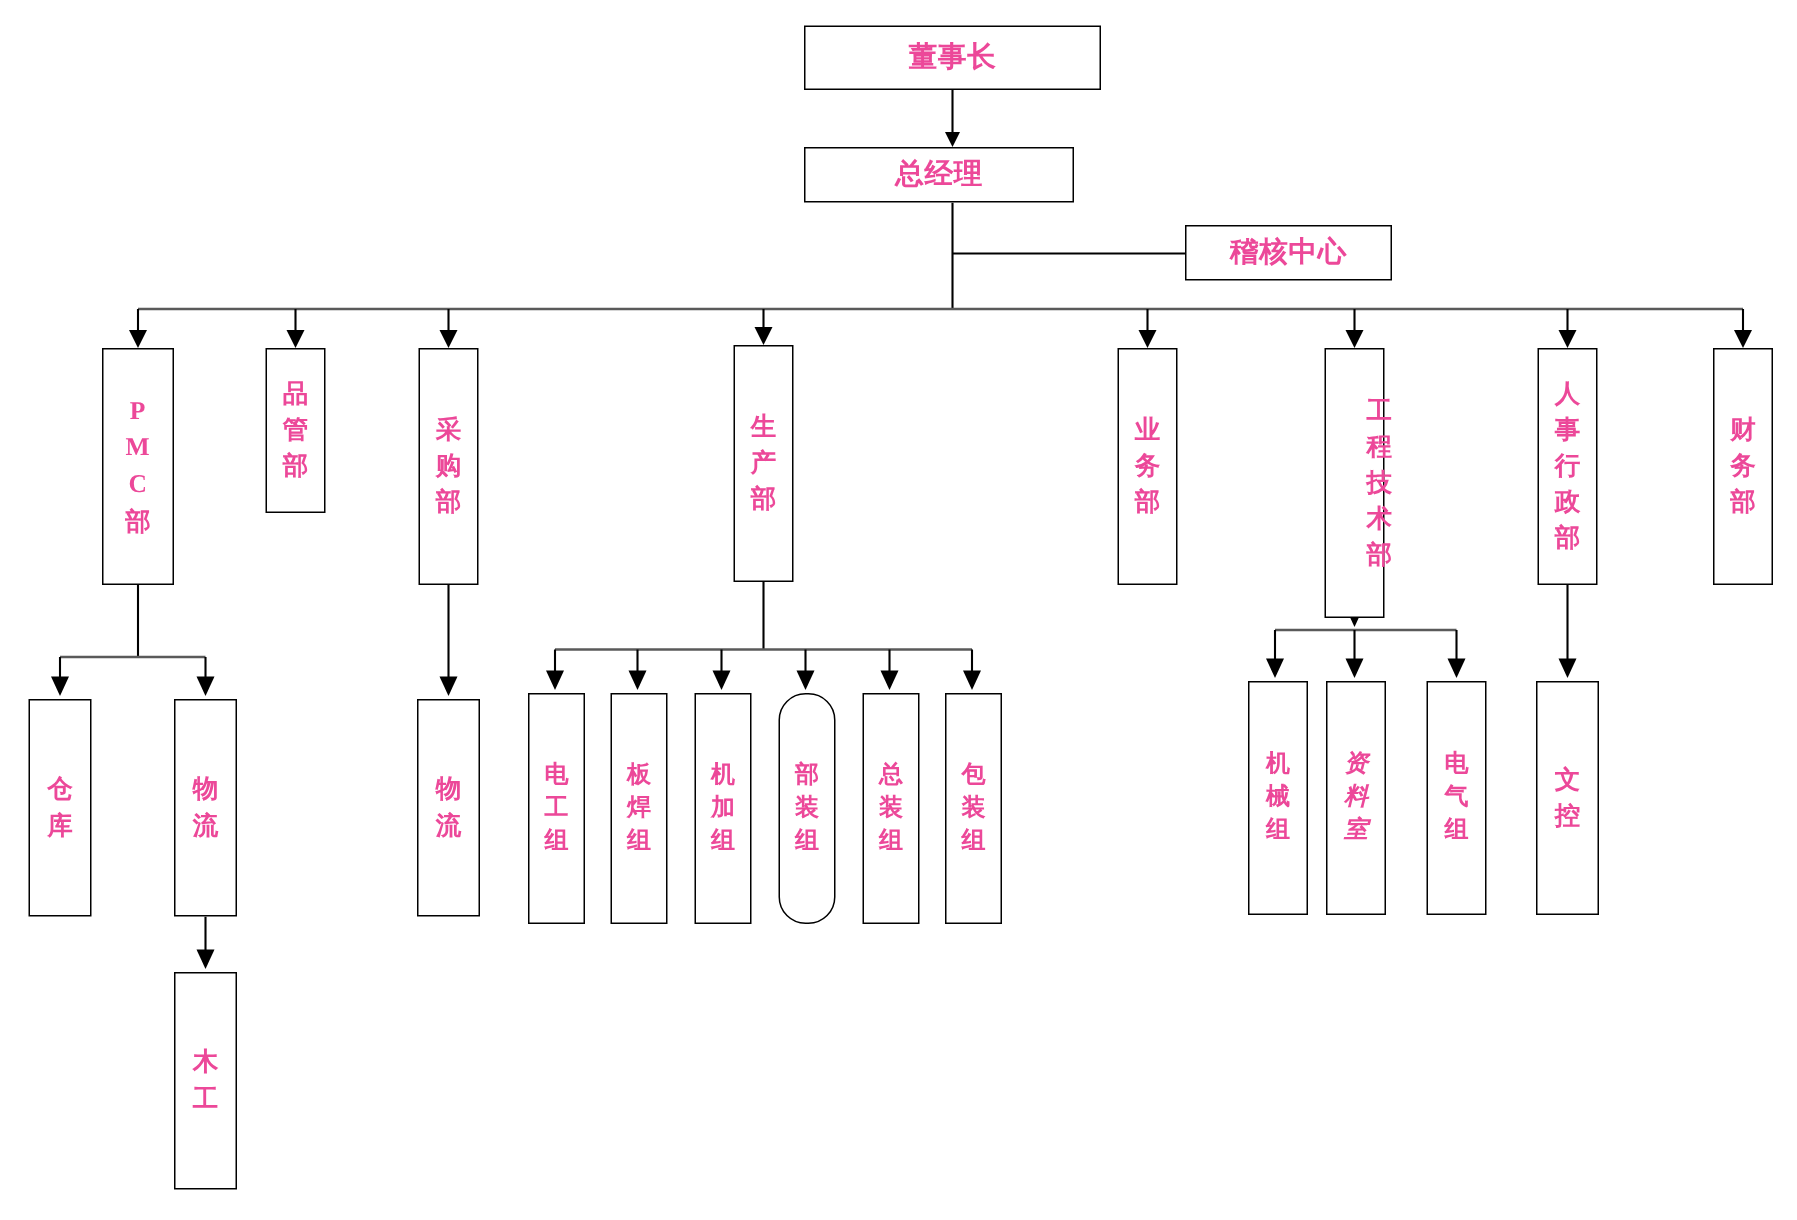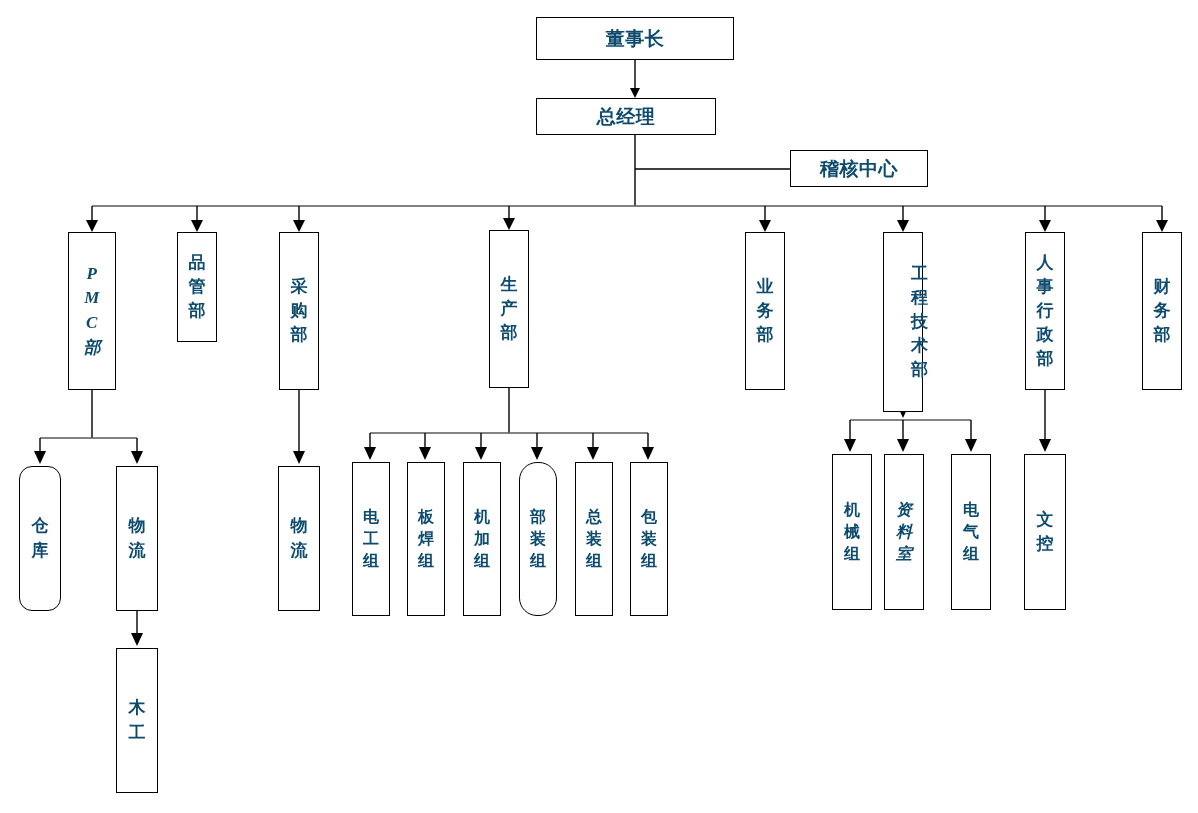--- a/index.html
+++ b/index.html
@@ -19,21 +19,21 @@
   }
   .node {
     position: absolute;
     border: 1px solid #000000;
     background: #ffffff;
     box-sizing: border-box;
     display: flex;
     align-items: center;
     justify-content: center;
     text-align: center;
-    color: #0c4a6e;
+    color: #ec4899;
   }
   .node .lbl {
     display: block;
     line-height: 1.22;
     letter-spacing: 0.5px;
   }
   
   .node.h .lbl {
     font-size: 19px;
     font-weight: 700;
@@ -157,21 +157,21 @@
   </div>
 
   <div class="node h" style="left:536px; top:98px; width:180px; height:37px;">
     <span class="lbl">总经理</span>
   </div>
 
   <div class="node h" style="left:790px; top:150px; width:138px; height:37px;">
     <span class="lbl">稽核中心</span>
   </div>
 
-  <div class="node v pmc" style="left:68px; top:232px; width:48px; height:158px;font-style:italic;">
+  <div class="node v pmc" style="left:68px; top:232px; width:48px; height:158px;">
     <span class="lbl">PMC部</span>
   </div>
 
   <div class="node v" style="left:177px; top:232px; width:40px; height:110px;">
     <span class="lbl">品管部</span>
   </div>
 
   <div class="node v" style="left:279px; top:232px; width:40px; height:158px;">
     <span class="lbl">采购部</span>
   </div>
@@ -189,21 +189,21 @@
   </div>
 
   <div class="node v" style="left:1025px; top:232px; width:40px; height:158px;">
     <span class="lbl">人事行政部</span>
   </div>
 
   <div class="node v" style="left:1142px; top:232px; width:40px; height:158px;">
     <span class="lbl">财务部</span>
   </div>
 
-  <div class="node v" style="left:19px; top:466px; width:42px; height:145px;border-radius:13px;">
+  <div class="node v" style="left:19px; top:466px; width:42px; height:145px;">
     <span class="lbl">仓库</span>
   </div>
 
   <div class="node v" style="left:116px; top:466px; width:42px; height:145px;">
     <span class="lbl">物流</span>
   </div>
 
   <div class="node v" style="left:278px; top:466px; width:42px; height:145px;">
     <span class="lbl">物流</span>
   </div>

